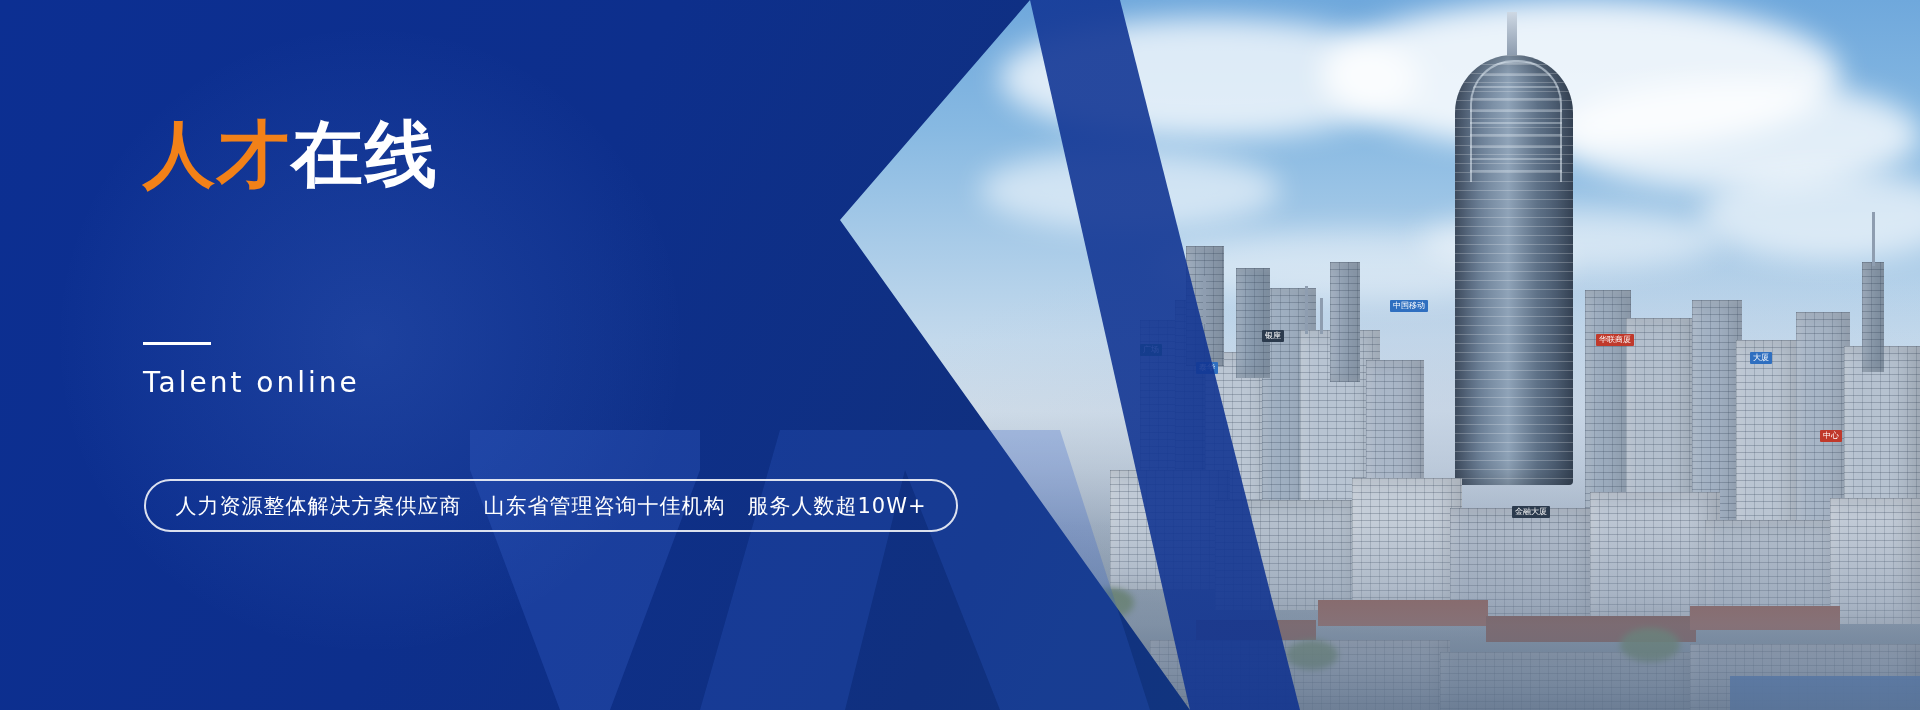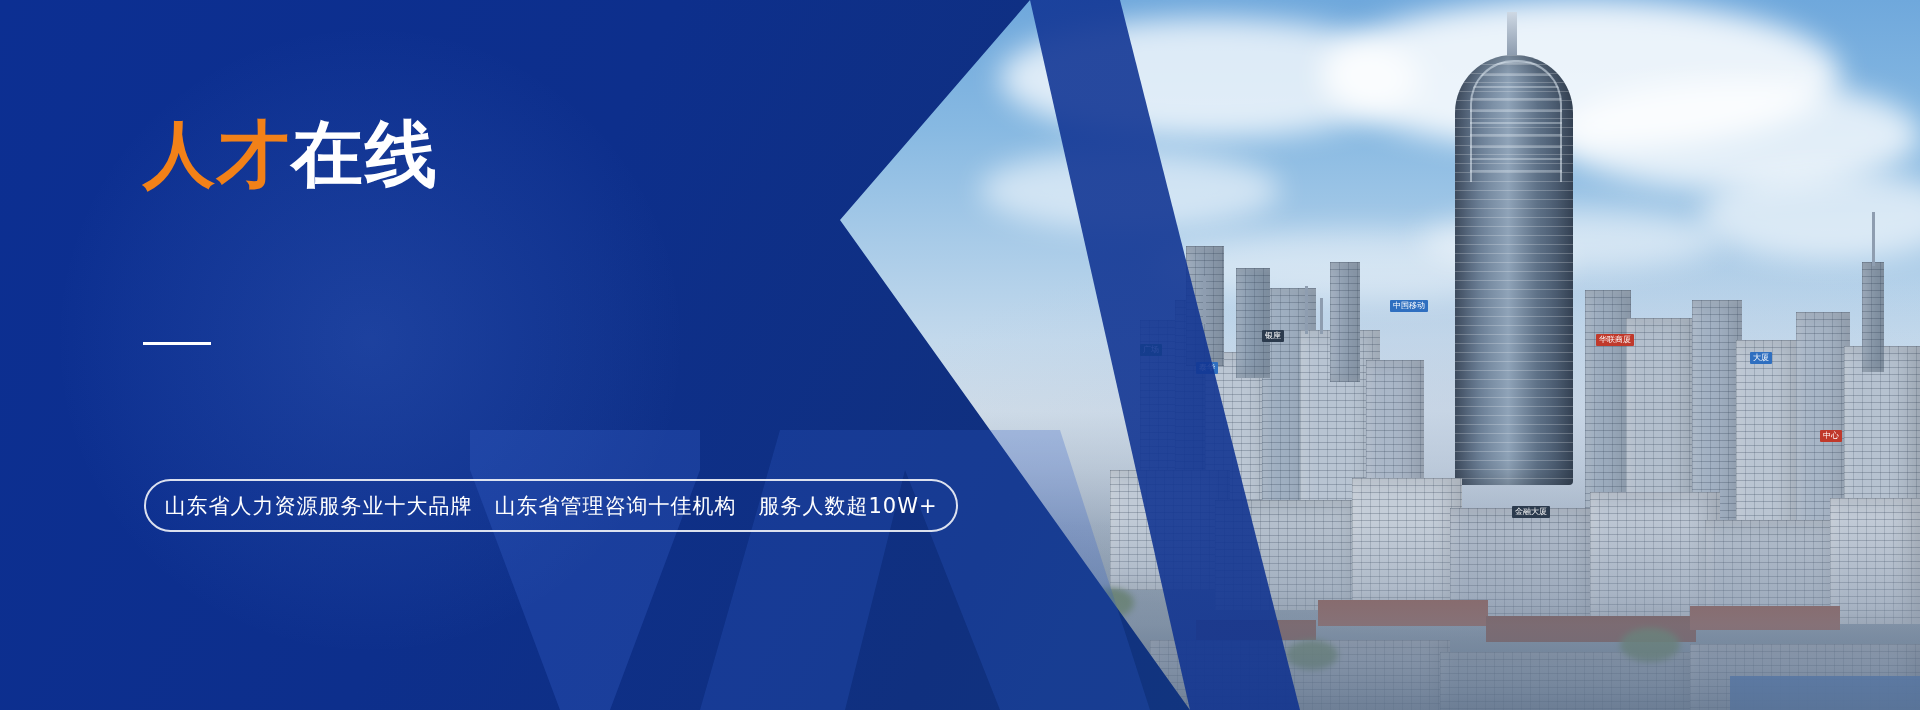--- a/index.html
+++ b/index.html
@@ -346,19 +346,20 @@
 
   <div class="content">
 
     <div class="headline">
       <span class="hl-accent">人才</span><span class="hl-white">在线</span>
     </div>
 
 
     <div class="divider"></div>
 
+    <div class="en-title">Talent online</div>
 
     <div class="pill">
-      <span class="pill-text">山东省人力资源服务业十大品牌　山东省管理咨询十佳机构　服务人数超10W+</span>
+      <span class="pill-text">人力资源整体解决方案供应商　山东省管理咨询十佳机构　服务人数超10W+</span>
     </div>
 
   </div>
 </div>
 
 </body></html>

